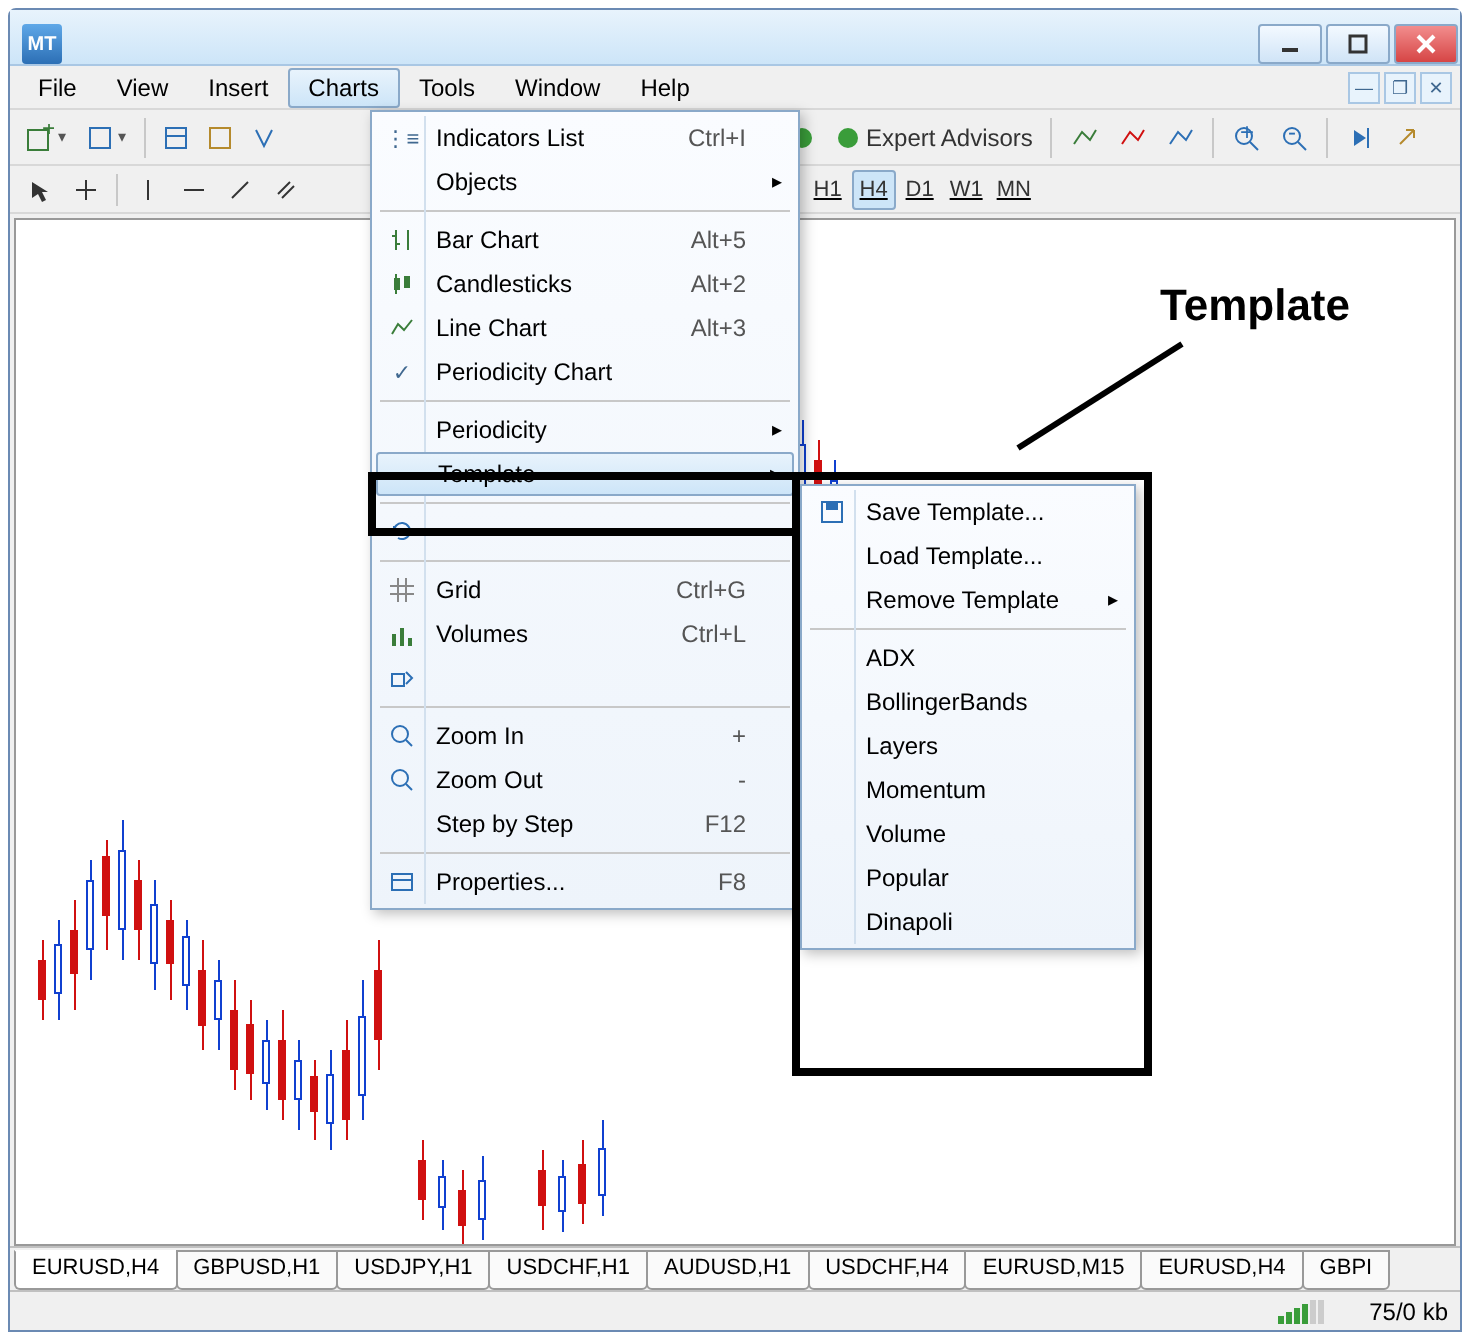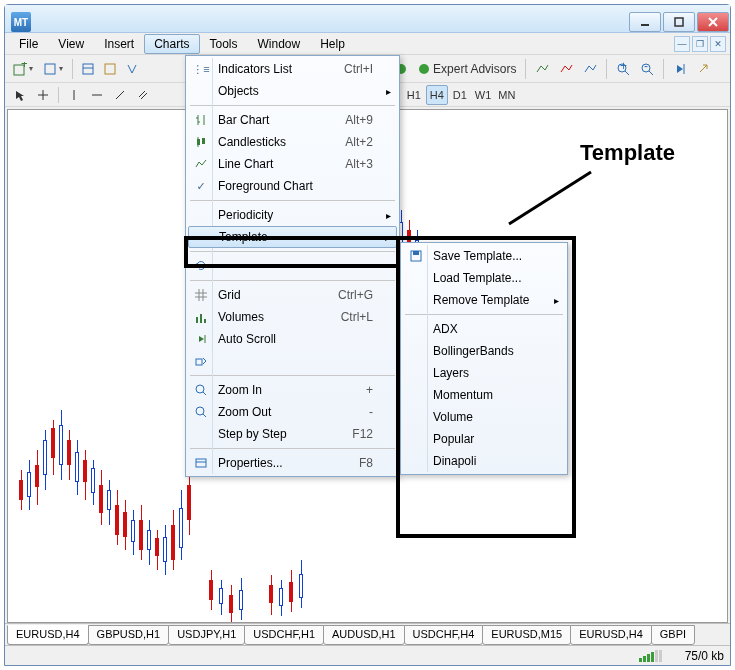--- a/index.html
+++ b/index.html
@@ -216,21 +216,21 @@
           <line x1="2" y1="10" x2="10" y2="2" stroke="#333"></line>
         </svg>
       </div>
     <div class="t2btn">
         <svg width="12" height="12">
           <line x1="2" y1="8" x2="8" y2="2" stroke="#333"></line>
           <line x1="4" y1="10" x2="10" y2="4" stroke="#333"></line>
         </svg>
       </div>
     <div style="flex:0 0 190px"></div>
-    <div id="tf-container" style="display:flex; gap:1px;">
+    <div id="tf-container" style="display:flex; gap:1px;text-decoration:underline;">
         <div class="t2btn">M15</div>
         <div class="t2btn">M30</div>
         <div class="t2btn">H1</div>
         <div class="t2btn active">H4</div>
         <div class="t2btn">D1</div>
         <div class="t2btn">W1</div>
         <div class="t2btn">MN</div>
       </div>
   </div>
 
@@ -453,21 +453,21 @@
   <div class="mrow">
       <span class="micon">
         <svg width="14" height="14">
           <line x1="4" y1="2" x2="4" y2="12" stroke="#3a7d3a"></line>
           <line x1="2" y1="5" x2="4" y2="5" stroke="#3a7d3a"></line>
           <line x1="4" y1="9" x2="6" y2="9" stroke="#3a7d3a"></line>
           <line x1="10" y1="2" x2="10" y2="12" stroke="#3a7d3a"></line>
         </svg>
       </span>
       <span class="label">Bar Chart</span>
-      <span class="shortcut">Alt+9</span>
+      <span class="shortcut">Alt+5</span>
     </div>
   <div class="mrow">
       <span class="micon">
         <svg width="14" height="14">
           <rect x="3" y="4" width="3" height="6" fill="#3a7d3a"></rect>
           <line x1="4" y1="2" x2="4" y2="12" stroke="#3a7d3a"></line>
           <rect x="8" y="3" width="3" height="6" fill="#3a7d3a"></rect>
         </svg>
       </span>
       <span class="label">Candlesticks</span>
@@ -477,21 +477,21 @@
       <span class="micon">
         <svg width="14" height="14">
           <path d="M2 10 L5 5 L8 8 L12 3" fill="none" stroke="#3a7d3a"></path>
         </svg>
       </span>
       <span class="label">Line Chart</span>
       <span class="shortcut">Alt+3</span>
     </div>
   <div class="mrow">
       <span class="micon">✓</span>
-      <span class="label">Foreground Chart</span>
+      <span class="label">Periodicity Chart</span>
     </div>
   <div class="msep"></div>
   <div class="mrow">
       <span class="micon"></span>
       <span class="label">Periodicity</span>
       <span class="arrow">▸</span>
     </div>
   <div class="mrow sel">
       <span class="micon"></span>
       <span class="label">Template</span>
@@ -519,29 +519,20 @@
   <div class="mrow">
       <span class="micon">
         <svg width="12" height="12">
           <rect x="1" y="6" width="2" height="6" fill="#3a7d3a"></rect>
           <rect x="5" y="3" width="2" height="9" fill="#3a7d3a"></rect>
           <rect x="9" y="8" width="2" height="4" fill="#3a7d3a"></rect>
         </svg>
       </span>
       <span class="label">Volumes</span>
       <span class="shortcut">Ctrl+L</span>
-    </div>
-  <div class="mrow">
-      <span class="micon">
-        <svg width="12" height="12">
-          <path d="M4 3 L9 6 L4 9 Z" fill="#3a7d3a"></path>
-          <line x1="10" y1="2" x2="10" y2="10" stroke="#3a7d3a"></line>
-        </svg>
-      </span>
-      <span class="label">Auto Scroll</span>
     </div>
   <div class="mrow">
       <span class="micon">
         <svg width="12" height="12">
           <rect x="1" y="4" width="6" height="6" fill="none" stroke="#2c6fb5"></rect>
           <path d="M8 3 L11 6 L8 9" fill="none" stroke="#2c6fb5"></path>
         </svg>
       </span>
     </div>
   <div class="msep"></div>

